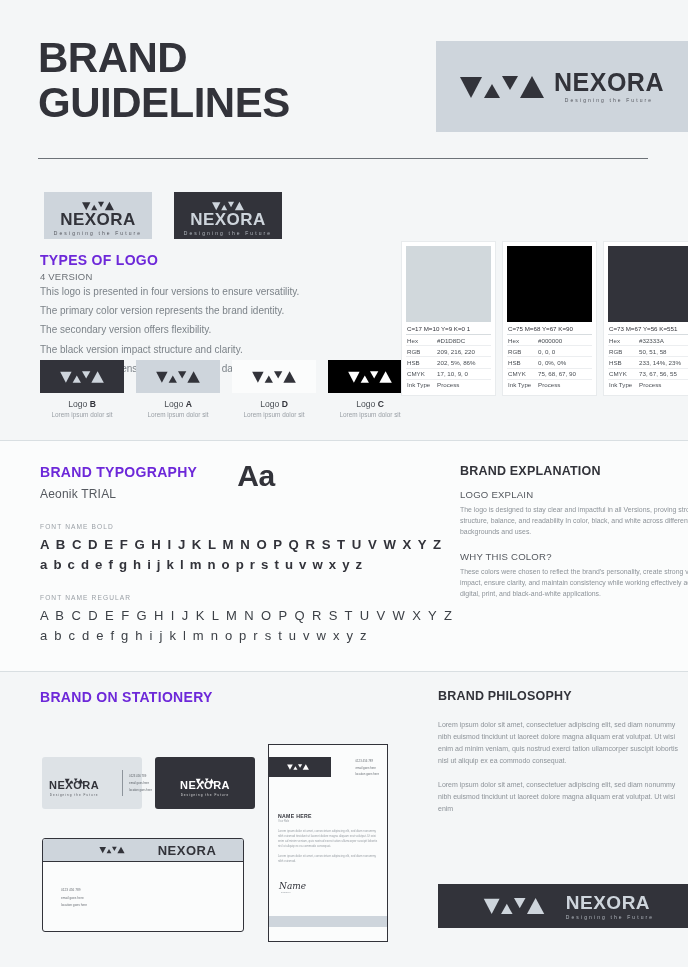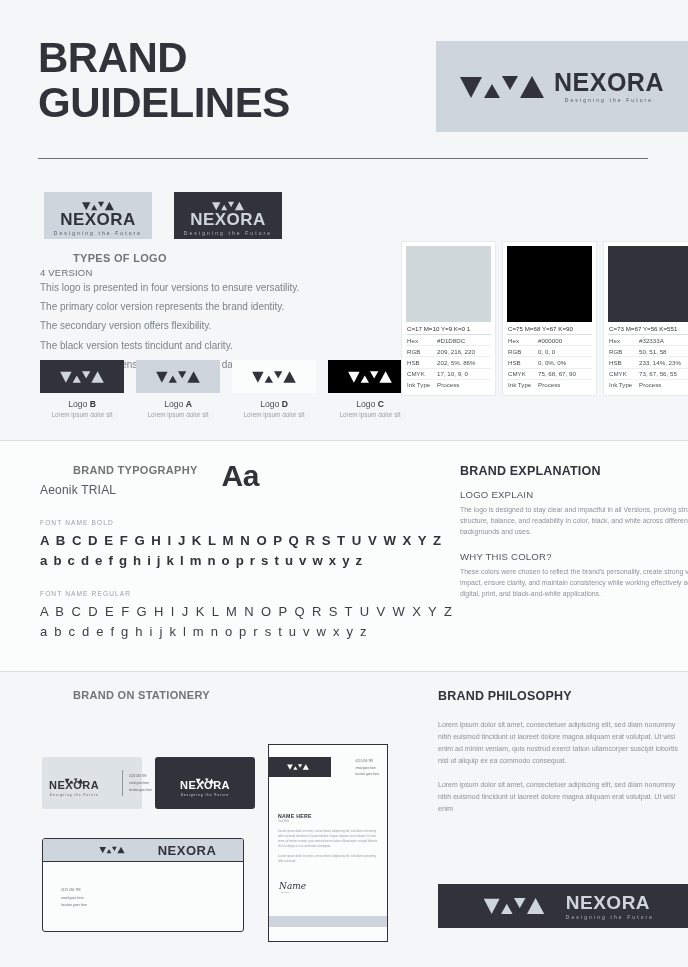--- a/index.html
+++ b/index.html
@@ -43,21 +43,21 @@
   .tagline { font-size: 5px; letter-spacing: 2.1px; color: var(--mc); opacity: .8; margin-top: 2px; text-align: center; }
 
   
   .logo-cards { position: absolute; left: 44px; top: 192px; display: flex; gap: 22px; }
   .logo-card { width: 108px; height: 47px; display: flex; flex-direction: column; align-items: center; justify-content: center; }
   .logo-card .mark { transform: scale(0.38); margin-bottom: -6px; }
   .logo-card .wordmark { font-size: 17px; }
 
   
   .tol { position: absolute; left: 40px; top: 252px; width: 340px; }
-  .h-sec { font-size: 11px; font-weight: bold; letter-spacing: .3px; color: #737373; margin-left: 33px; }
+  .h-sec { font-size: 14px; font-weight: bold; letter-spacing: .3px; color: #6d28d9; }
   .h-sub { font-size: 9.5px; color: #6b7076; margin-top: 3px; letter-spacing: .2px; }
   .body-sm { font-size: 10px; line-height: 1.92; color: #7c8389; }
 
   
   .versions { position: absolute; left: 40px; top: 360px; display: flex; gap: 12px; }
   .ver { width: 84px; }
   .ver-box { width: 84px; height: 33px; display: flex; align-items: center; justify-content: center; }
   .ver-box .mark { transform: scale(0.52); }
   .ver-name { font-size: 8.6px; text-align: center; margin-top: 6px; color: #4a4f55; }
   .ver-name b { font-weight: bold; color: #32333A; }
@@ -67,21 +67,21 @@
   .swatches { position: absolute; left: 402px; top: 242px; display: flex; gap: 8px; }
   .sw-card { width: 93px; background: #ffffff; padding: 4px 4px 5px 4px; box-shadow: 0 0 0 1px #e8ebed; }
   .sw-chip { width: 100%; height: 76px; }
   .sw-code { font-size: 6.2px; color: #32333A; border-bottom: 1px solid #d7dcdf; padding: 3px 1px 2px 1px; white-space: nowrap; overflow: hidden; }
   .sw-row { display: flex; font-size: 6.2px; color: #4a4f55; padding: 1.6px 1px; border-bottom: 1px solid #eceef0; }
   .sw-row .k { width: 30px; flex: none; }
   .sw-row .v { flex: 1; white-space: nowrap; overflow: hidden; }
 
   
   .typo { position: absolute; left: 40px; top: 464px; width: 370px; }
-  .typo-head { display: flex; align-items: flex-start; gap: 24px; }
+  .typo-head { display: flex; align-items: flex-start; gap: 40px; }
   .aa { font-size: 30px; font-weight: bold; line-height: .8; color: #32333A; letter-spacing: -.5px; }
   .typo-font { font-size: 12px; color: #55595f; margin-top: 7px; letter-spacing: .2px; }
   .wt-label { font-size: 6.6px; letter-spacing: 1.1px; color: #9aa0a6; margin-top: 22px; }
   .alpha-b { font-size: 13.2px; font-weight: bold; letter-spacing: 1.5px; color: #32333A; margin-top: 7px; white-space: nowrap; }
   .alpha-b.low { letter-spacing: 1.2px; margin-top: 5px; }
   .alpha-r { font-size: 13px; letter-spacing: 1.9px; color: #3c4046; margin-top: 7px; white-space: nowrap; }
   .alpha-r.low { letter-spacing: 1.7px; margin-top: 5px; }
 
   
   .expl { position: absolute; left: 460px; top: 464px; width: 250px; }
@@ -186,21 +186,21 @@
       </div>
     </div>
 
     <div class="tol">
       <div class="h-sec">TYPES OF LOGO</div>
       <div class="h-sub">4 VERSION</div>
       <div class="body-sm">
         <div>This logo is presented in four versions to ensure versatility.</div>
         <div>The primary color version represents the brand identity.</div>
         <div>The secondary version offers flexibility.</div>
-        <div>The black version tests tincidunt and clarity.</div>
+        <div>The black version impact structure and clarity.</div>
         <div>The white version ensures readability on dark backgrounds.</div>
       </div>
     </div>
 
     <div class="versions">
       <div class="ver">
         <div class="ver-box" style="background:#32333A;--mc:#ced5dc">
           <span class="mark">
             <i class="tri down-lg"></i>
               <i class="tri up-sm"></i>

